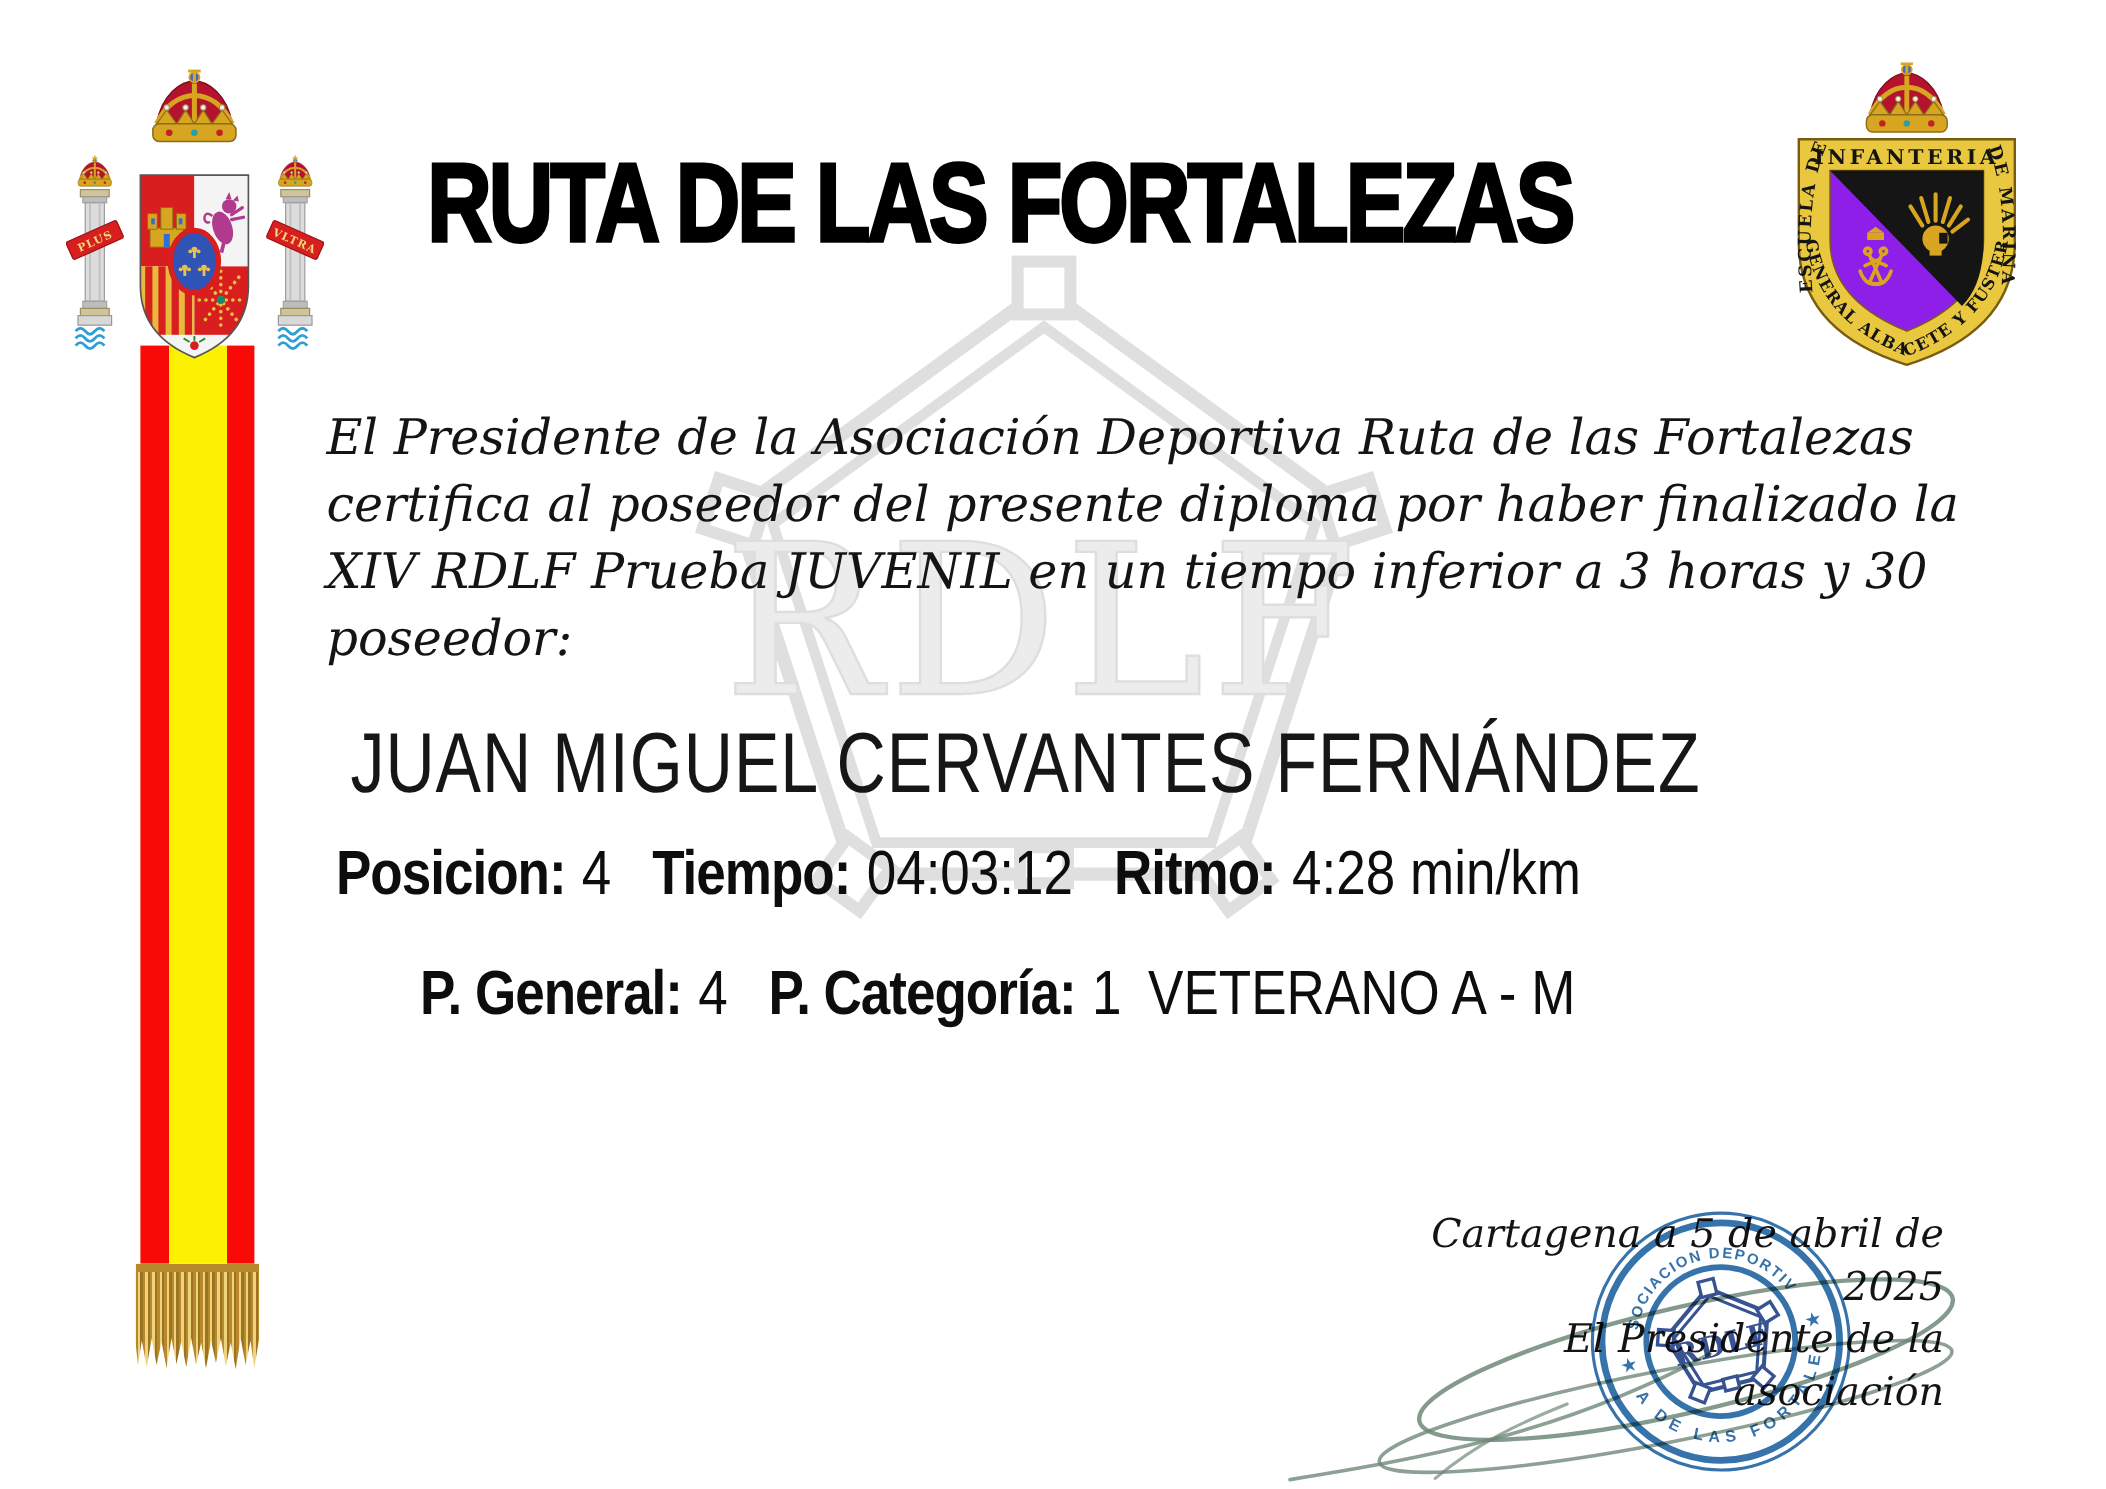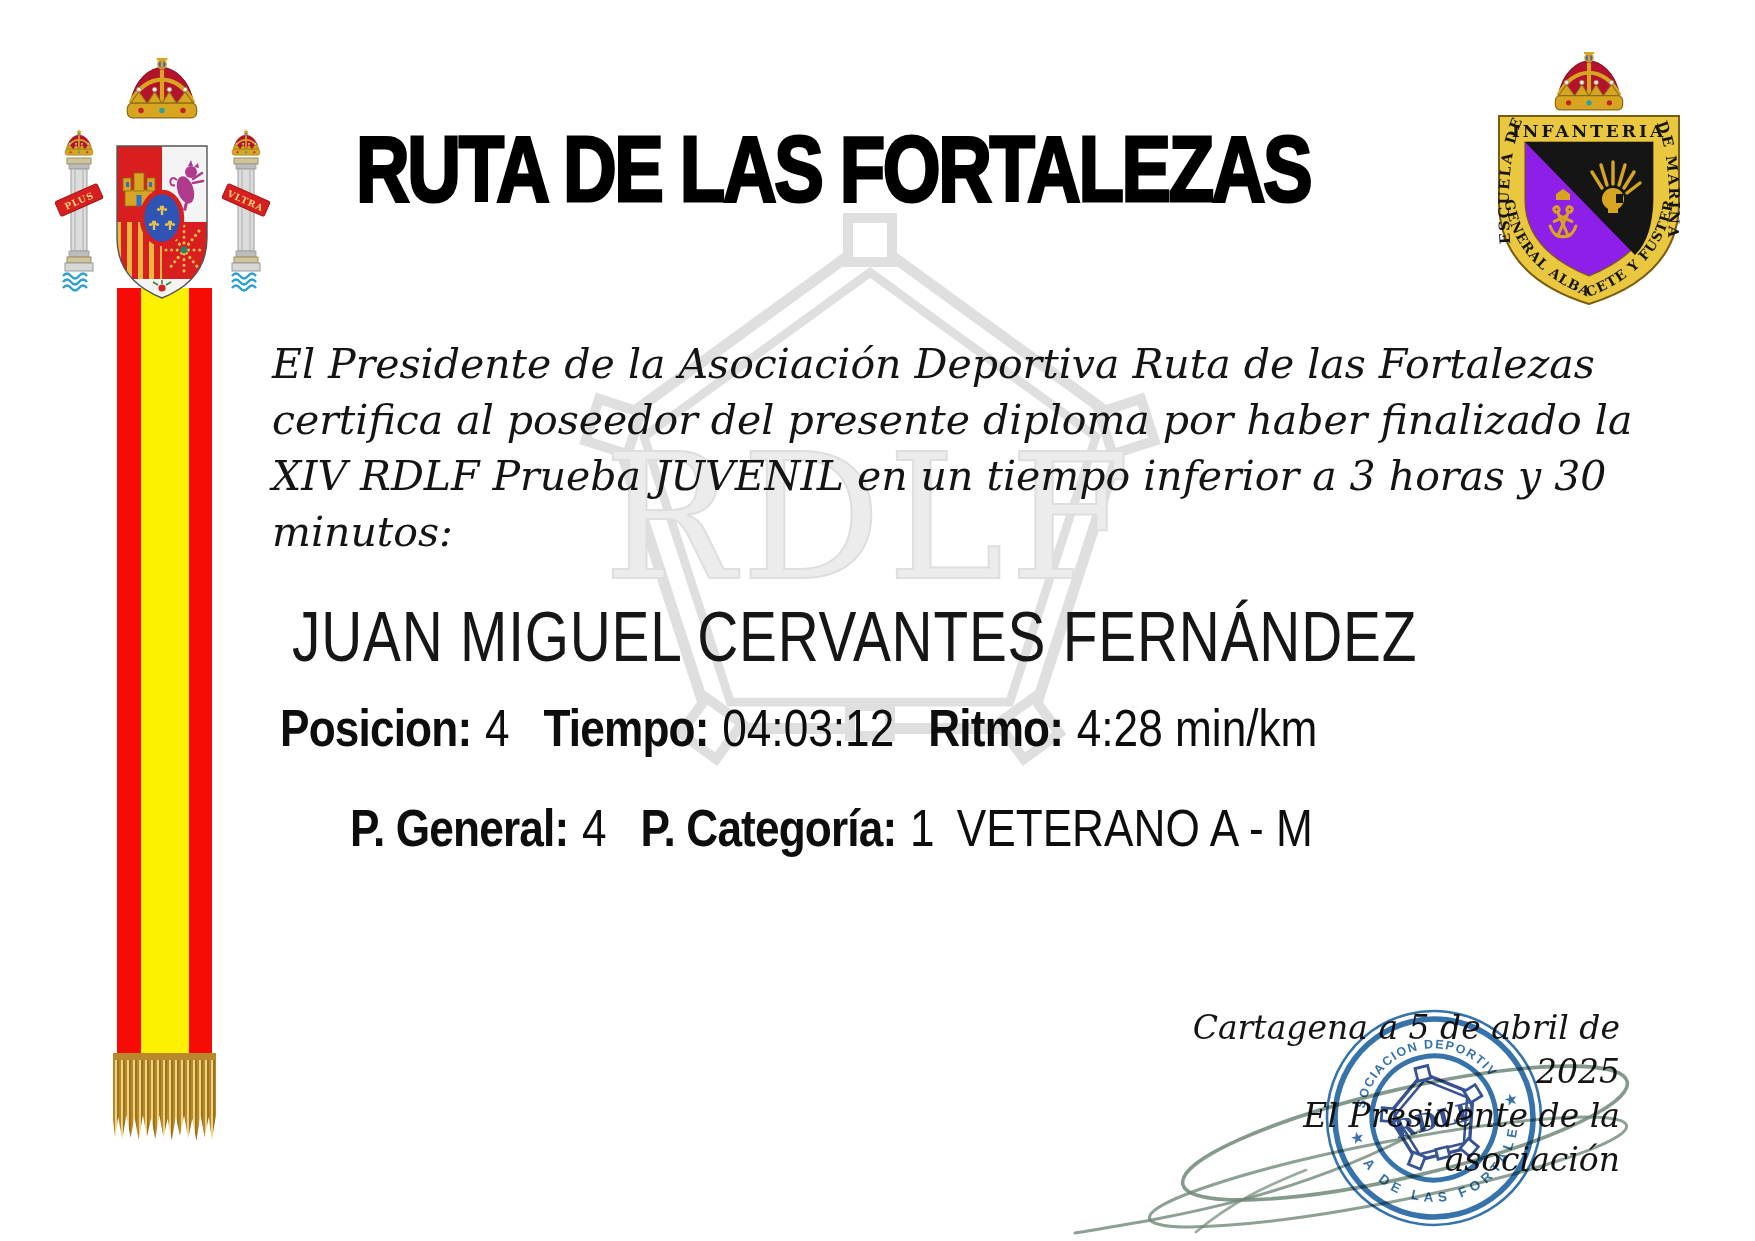--- a/index.html
+++ b/index.html
@@ -248,21 +248,21 @@
     </text>
     <text font-family="DejaVu Serif, serif" font-weight="bold" font-size="13.5" letter-spacing="1" fill="#141414">
       <textPath href="#bandBottom" startOffset="50%" text-anchor="middle">GENERAL ALBACETE Y FUSTER</textPath>
     </text>
   </svg>
 
   <div id="bodytext" class="abs hand">
     <div>El Presidente de la Asociación Deportiva Ruta de las Fortalezas</div>
     <div>certifica al poseedor del presente diploma por haber finalizado la</div>
     <div>XIV RDLF Prueba JUVENIL en un tiempo inferior a 3 horas y 30</div>
-    <div>minutos:</div>
+    <div>poseedor:</div>
   </div>
 
   <div id="recipient" class="abs">JUAN MIGUEL CERVANTES FERNÁNDEZ</div>
 
   <div id="stats1" class="abs statsrow">
     <b>Posicion:</b><span class="val">4</span><b>Tiempo:</b><span class="val">04:03:12</span><b>Ritmo:</b><span class="val">4:28 min/km</span>
   </div>
   <div id="stats2" class="abs statsrow">
     <b>P. General:</b><span class="val">4</span><b>P. Categoría:</b><span class="val" style="margin-right:26px">1</span><span class="val">VETERANO A - M</span>
   </div>

